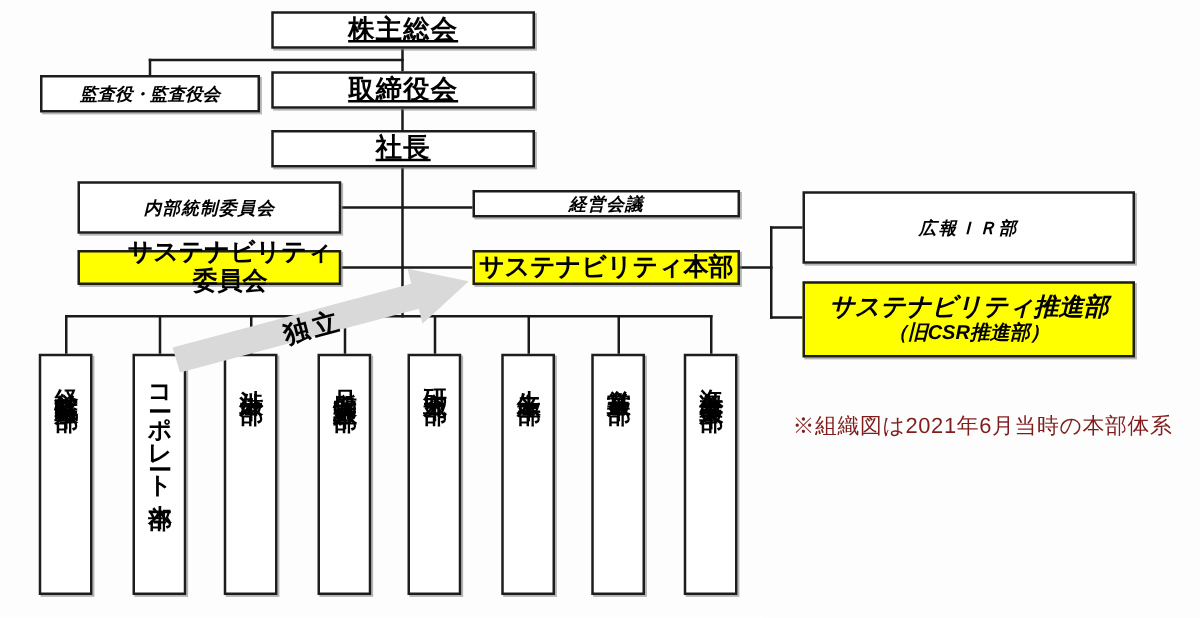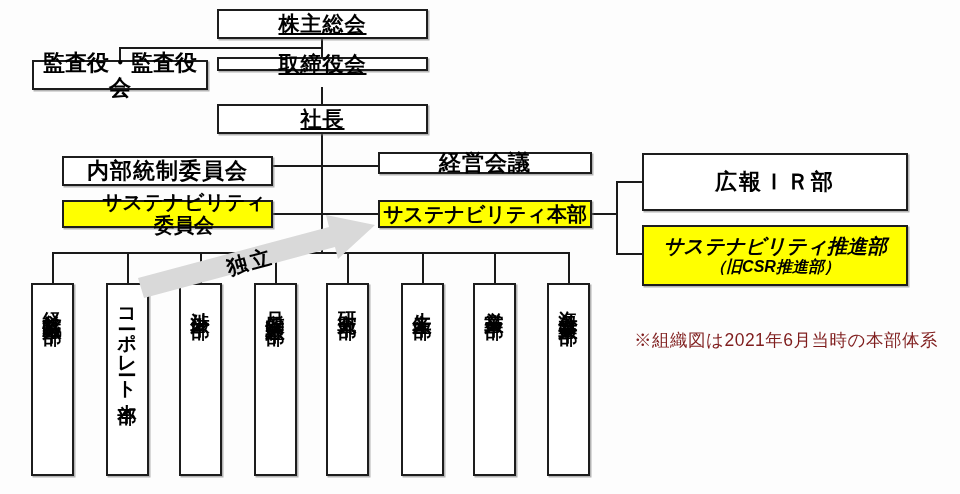--- a/index.html
+++ b/index.html
@@ -12,21 +12,21 @@
   .line { position:absolute; background:#1a1a1a; }
   .obox {
     position:absolute; display:flex; align-items:center; justify-content:center;
     background:#ffffff; border:2px solid #1d1d1d;
     font-weight:bold; color:#000; text-align:center;
     box-shadow:1.5px 1.5px 0 rgba(120,120,120,.55);
     letter-spacing:1px; line-height:1.15;
   }
   .obox.yellow { background:#ffff00; }
   .fs22 { font-size:21px;text-decoration:underline; }
-  .fs21 { font-size:22px; }
+  .fs21 { font-size:14px;font-style:italic; }
   .fs20 { font-size:20px; }
   .twoline { flex-direction:column; }
   .twoline .sub { font-size:16px; }
   .vbox {
     position:absolute; top:283px; width:43px; height:193px;
     background:#fff; border:2px solid #1d1d1d;
     box-shadow:1.5px 1.5px 0 rgba(120,120,120,.55);
     display:flex; justify-content:center; align-items:flex-start;
     padding-top:11px;
   }
@@ -68,25 +68,25 @@
   <div class="line" style="left:275px; top:252px; width:2px; height:32px;"></div>
   <div class="line" style="left:347px; top:252px; width:2px; height:32px;"></div>
   <div class="line" style="left:422px; top:252px; width:2px; height:32px;"></div>
   <div class="line" style="left:494px; top:252px; width:2px; height:32px;"></div>
   <div class="line" style="left:568px; top:252px; width:2px; height:32px;"></div>
 
   <div class="obox fs22" style="left:217px; top:9px; width:211px; height:30px;">株主総会</div>
 
   <div class="obox fs21" style="left:32px; top:60px; width:176px; height:30px; letter-spacing:0;">監査役・監査役会</div>
 
-  <div class="obox fs22" style="left:217px; top:57px; width:211px; height:14px;">取締役会</div>
+  <div class="obox fs22" style="left:217px; top:57px; width:211px; height:30px;">取締役会</div>
 
   <div class="obox fs22" style="left:217px; top:104px; width:211px; height:30px;">社長</div>
 
-  <div class="obox fs21" style="left:62px; top:156px; width:211px; height:30px;">内部統制委員会</div>
+  <div class="obox fs21" style="left:62px; top:145px; width:211px; height:42px;">内部統制委員会</div>
 
   <div class="obox fs20 yellow" style="left:62px; top:200px; width:211px; height:28px; letter-spacing:0;padding-left:33px;">サステナビリティ委員会</div>
 
   <div class="obox fs21" style="left:378px; top:152px; width:214px; height:22px;">経営会議</div>
 
   <div class="obox fs20 yellow" style="left:378px; top:200px; width:214px; height:28px; letter-spacing:0;">サステナビリティ本部</div>
 
   <div class="obox fs21" style="left:642px; top:153px; width:266px; height:58px; letter-spacing:2px;">広報ＩＲ部</div>
 
   <div class="obox fs20 yellow twoline" style="left:642px; top:225px; width:266px; height:61px; letter-spacing:0;font-style:italic;">

